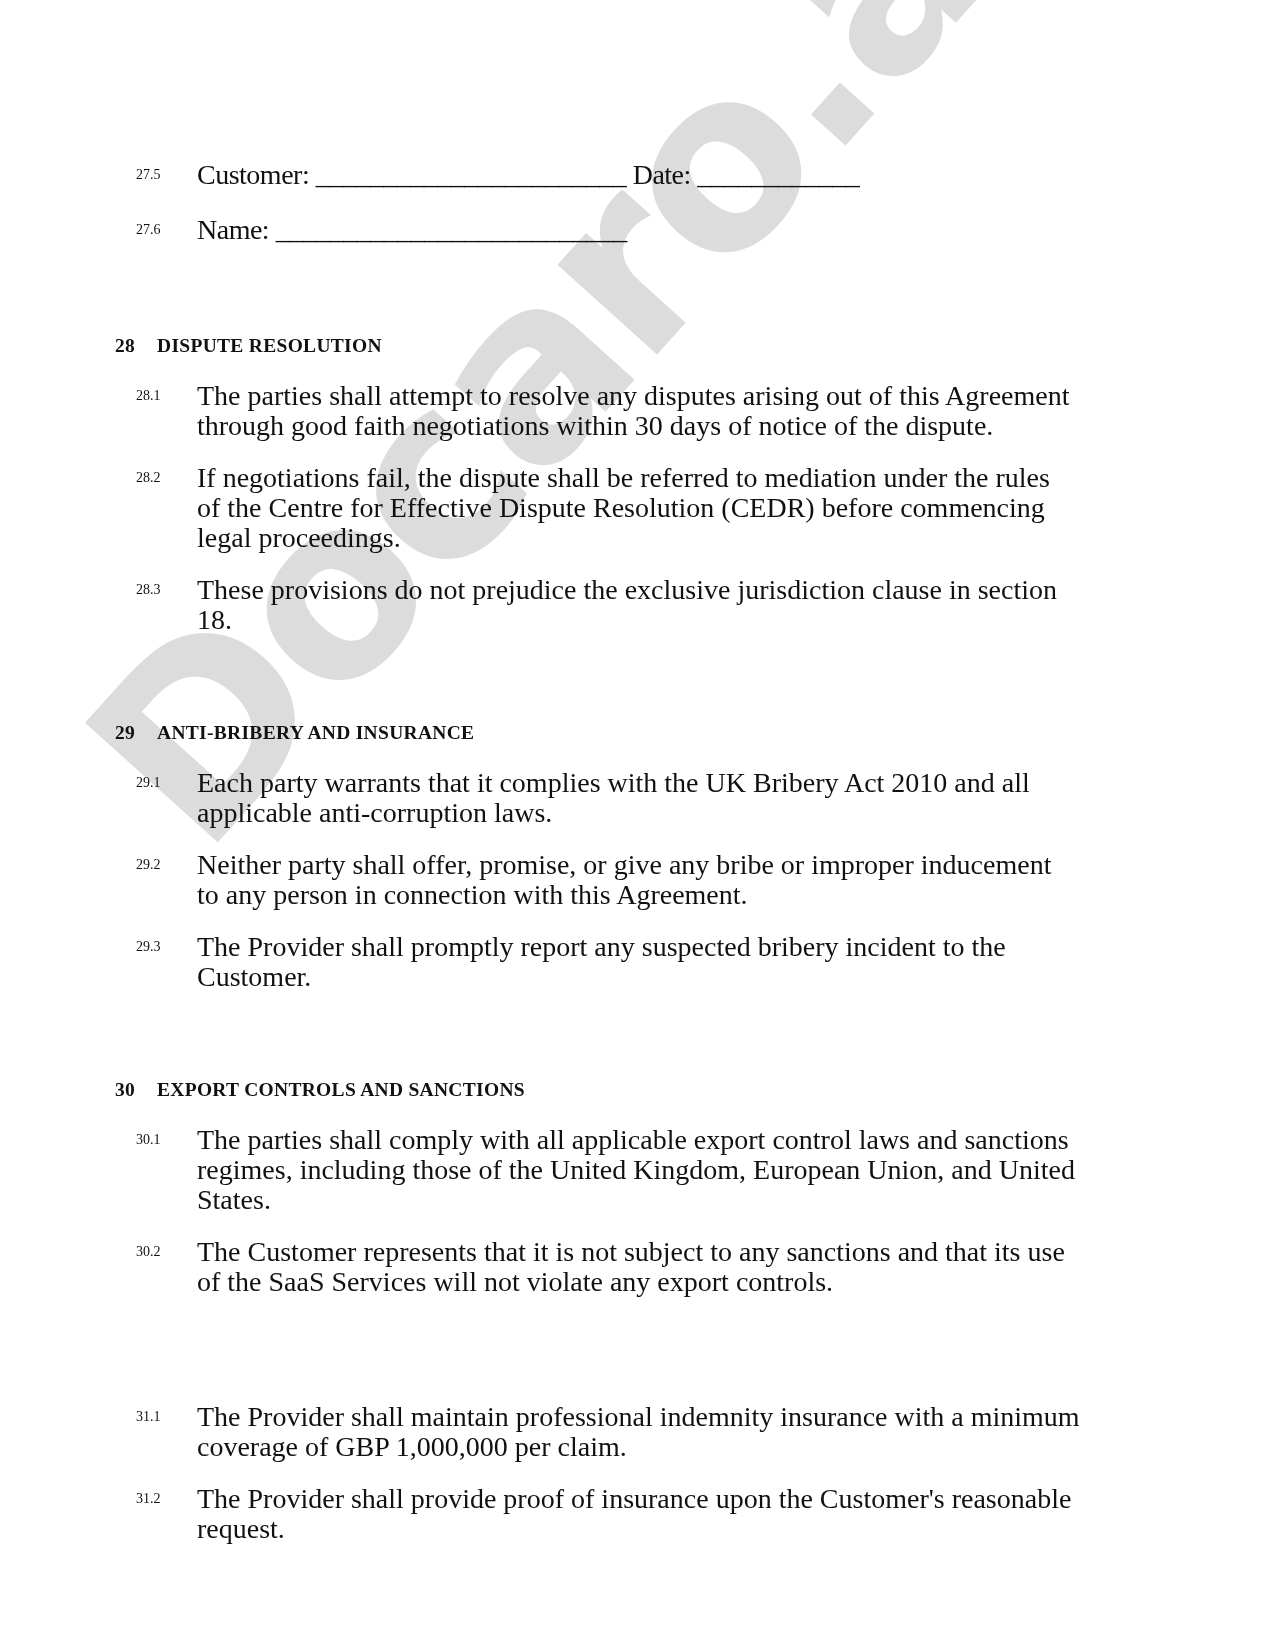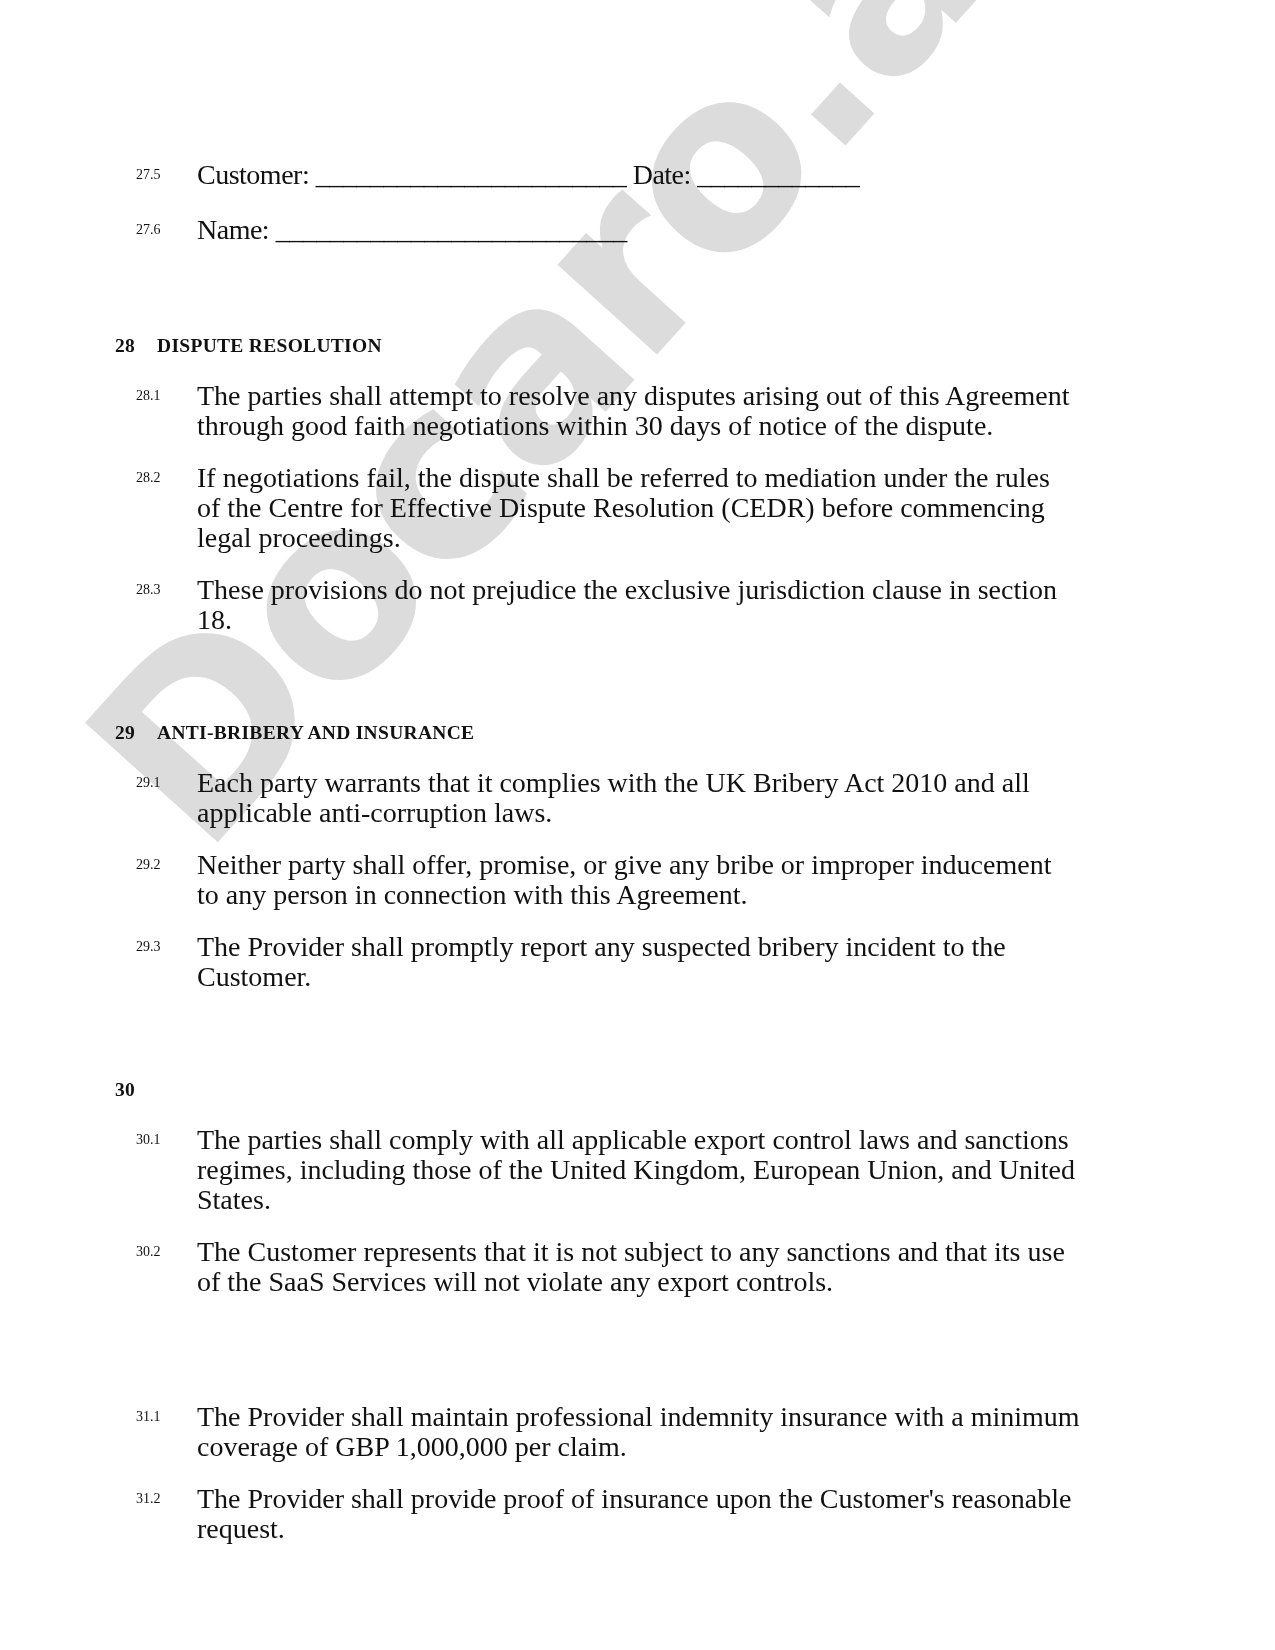--- a/index.html
+++ b/index.html
@@ -166,20 +166,21 @@
       <span class="body">Neither party shall offer, promise, or give any bribe or improper inducement to any person in connection with this Agreement.</span>
     </div>
     <div class="clause">
       <span class="num">29.3</span>
       <span class="body">The Provider shall promptly report any suspected bribery incident to the Customer.</span>
     </div>
 
     <div class="spacer-before-heading"></div>
     <div class="heading">
       <span class="num">30</span>
+      <span class="title">EXPORT CONTROLS AND SANCTIONS</span>
     </div>
     <div class="spacer-after-heading"></div>
 
     <div class="clause">
       <span class="num">30.1</span>
       <span class="body">The parties shall comply with all applicable export control laws and sanctions regimes, including those of the United Kingdom, European Union, and United States.</span>
     </div>
     <div class="clause">
       <span class="num">30.2</span>
       <span class="body">The Customer represents that it is not subject to any sanctions and that its use of the SaaS Services will not violate any export controls.</span>

